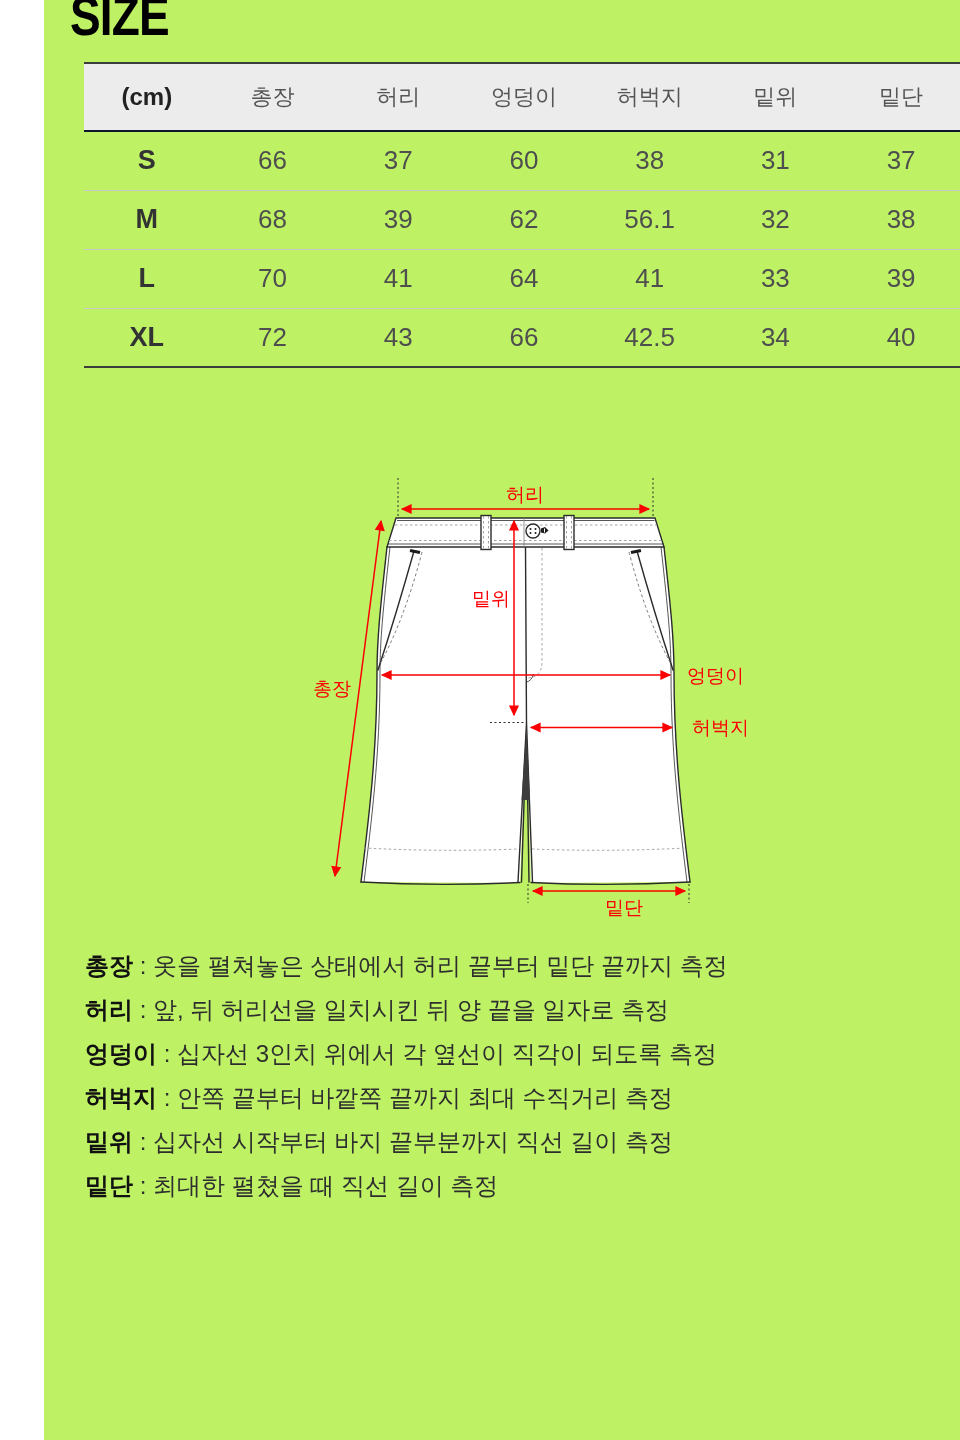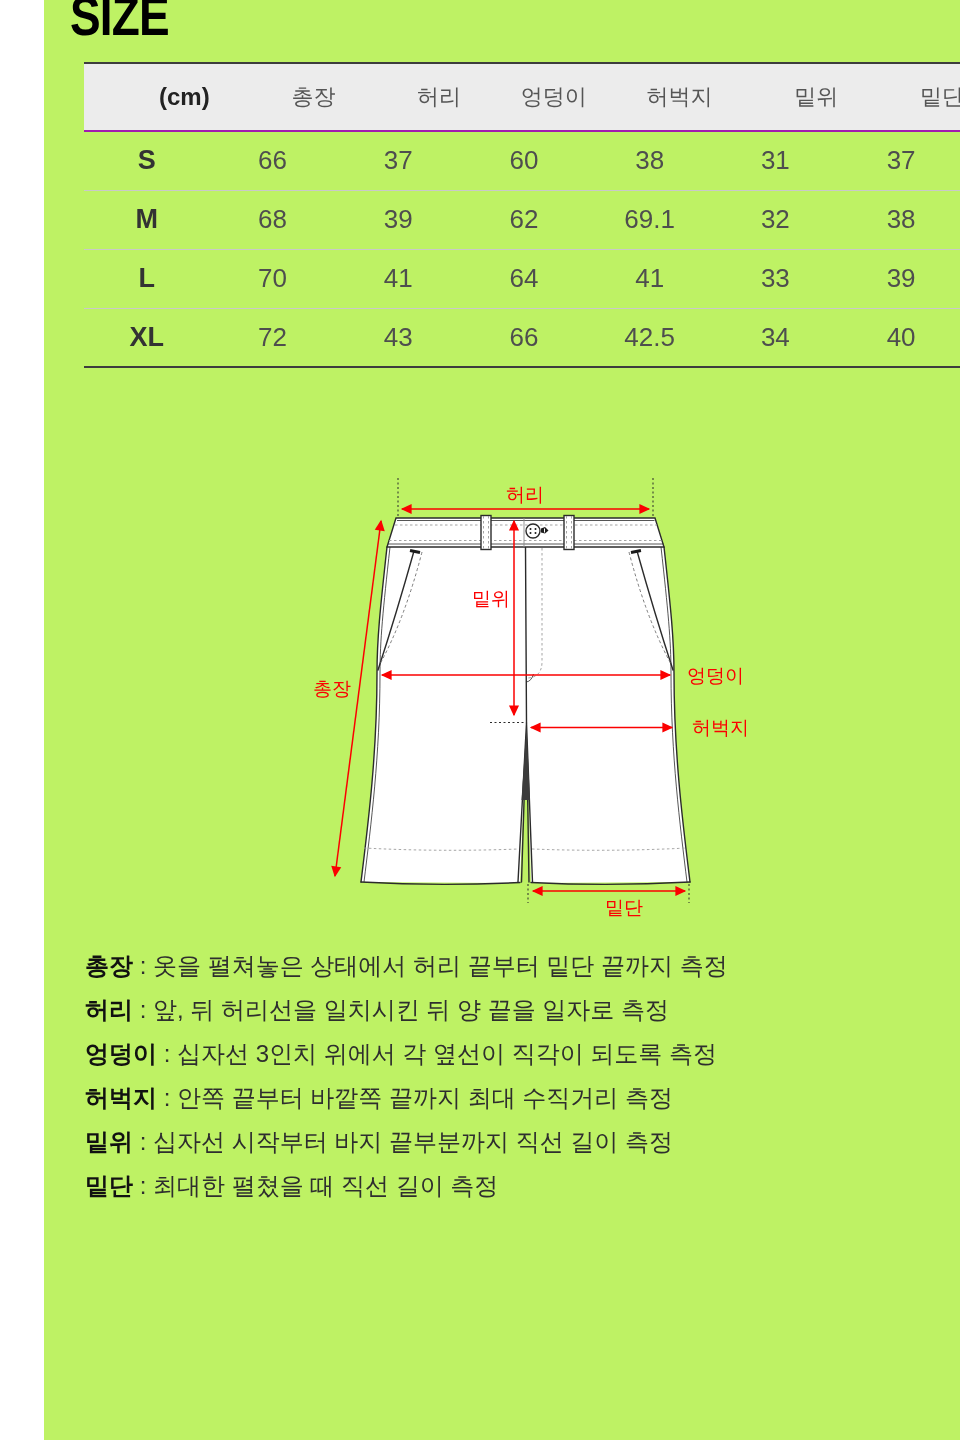--- a/index.html
+++ b/index.html
@@ -15,21 +15,21 @@
     transform:scaleX(.82); transform-origin:0 0; letter-spacing:-1px;
   }
   
   .size-table {
     position:absolute; left:40px; top:62px; width:880px;
     border-collapse:collapse; table-layout:fixed; text-align:center;
   }
   .size-table thead tr { background:#ececec; }
   .size-table thead th {
     height:68px; font-size:22px; font-weight:400; color:#555;
-    border-top:2px solid #3d3d3d; border-bottom:2px solid #a21caf;text-align:right;
+    border-top:2px solid #3d3d3d; border-bottom:2px solid #0f172a;
   }
   .size-table thead th.unit { font-size:24px; font-weight:700; color:#222; }
   .size-table tbody tr { border-bottom:1px solid #c9c9c9; }
   .size-table tbody tr:last-child { border-bottom:2px solid #3d3d3d; }
   .size-table tbody th { height:59px; font-size:27px; font-weight:700; color:#333; }
   .size-table tbody td { height:59px; font-size:26px; font-weight:400; color:#4e4e4e; }
   
   .notes {
     position:absolute; left:0; top:373px; width:960px;
     text-align:center; color:#555; font-size:19px; line-height:25px;
@@ -83,21 +83,21 @@
         <td>60</td>
         <td>38</td>
         <td>31</td>
         <td>37</td>
       </tr>
       <tr>
         <th>M</th>
         <td>68</td>
         <td>39</td>
         <td>62</td>
-        <td>69.1</td>
+        <td>56.1</td>
         <td>32</td>
         <td>38</td>
       </tr>
       <tr>
         <th>L</th>
         <td>70</td>
         <td>41</td>
         <td>64</td>
         <td>41</td>
         <td>33</td>

